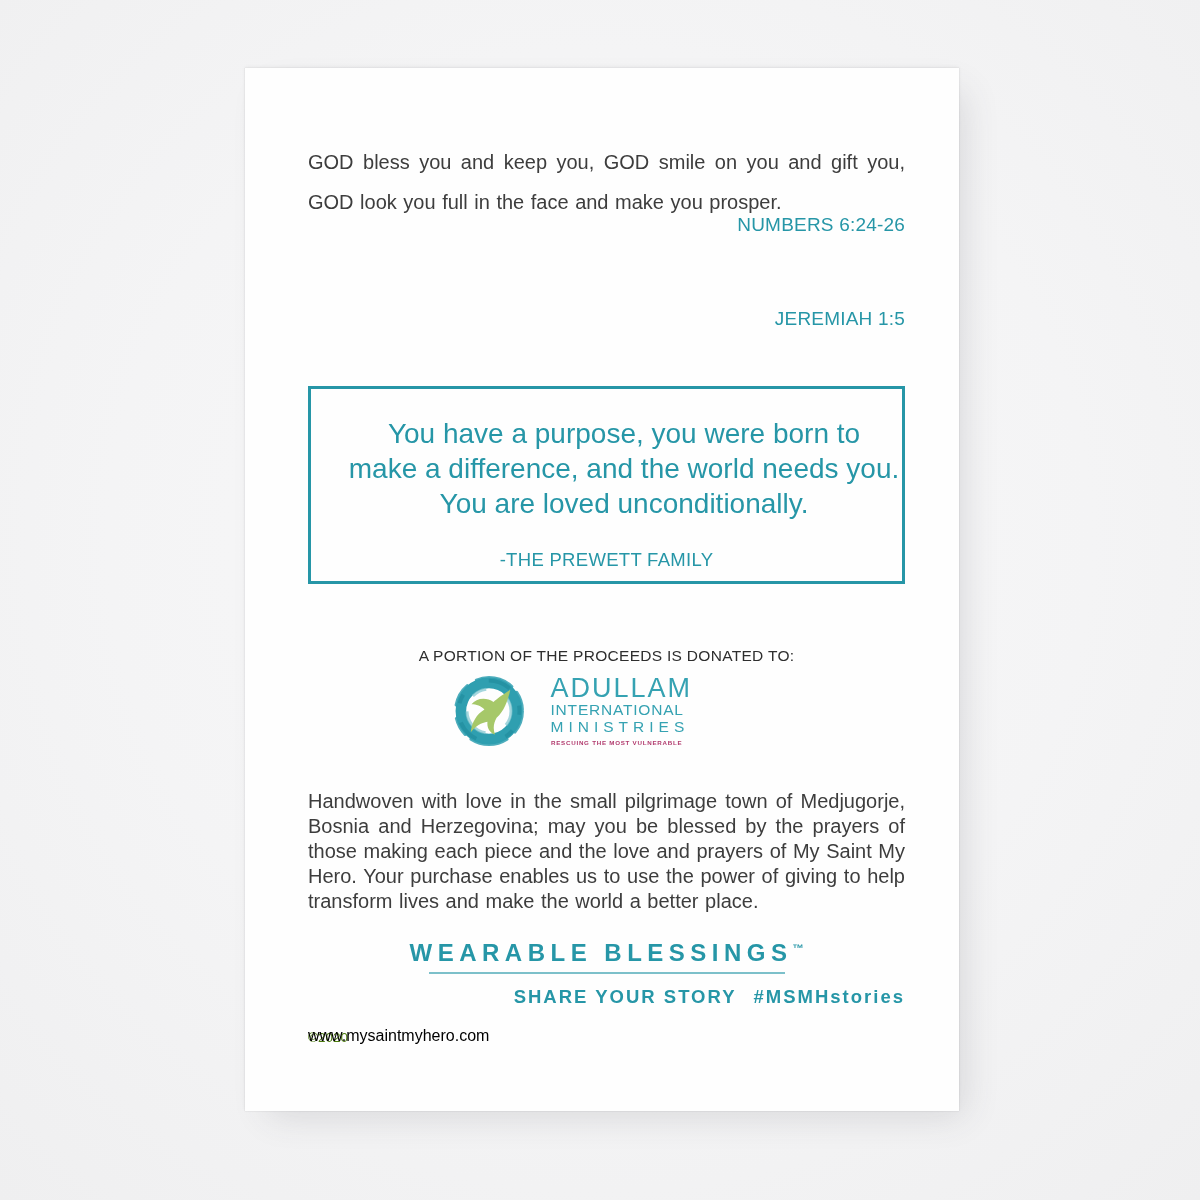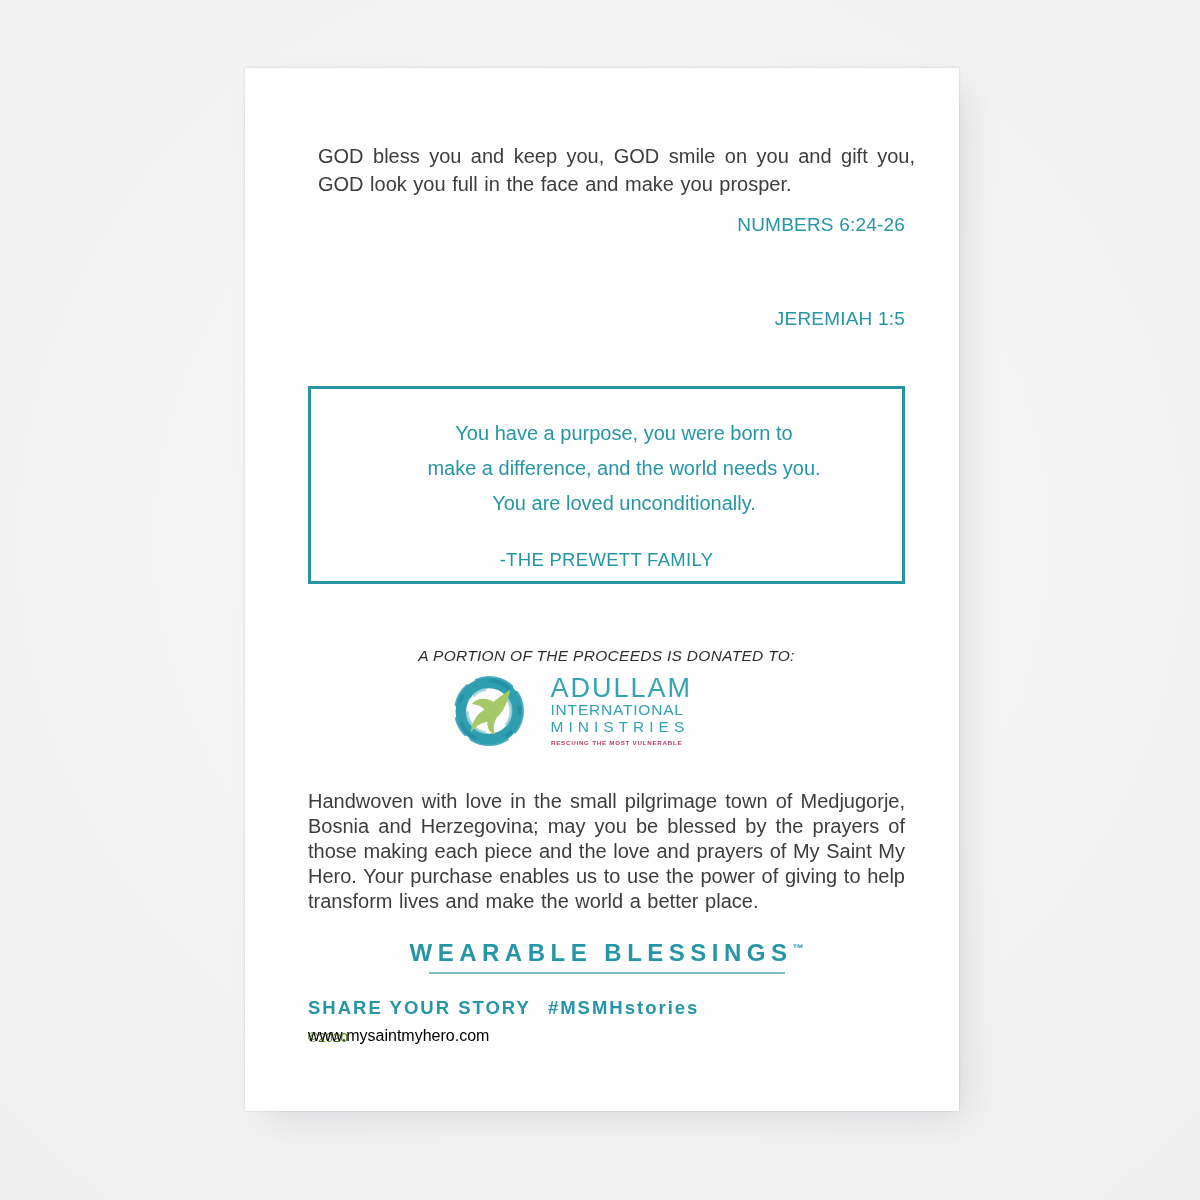--- a/index.html
+++ b/index.html
@@ -26,25 +26,24 @@
                 14px 14px 34px -10px rgba(70,70,78,0.16),
                 0 -1px 4px rgba(0,0,0,0.05);
   }
 
   
   .verse {
     position: absolute;
     left: 63px;
     width: 597px;
     font-size: 20px;
-    line-height: 28px;
+    line-height: 40px;
     color: #3d3d3d;
     text-align: justify;
     word-spacing: 1px;
-    margin-left: 10px;
   }
   .verse-1 { top: 74px; }
   .verse-2 { top: 182px; }
 
   .scripture-ref {
     position: absolute;
     left: 63px;
     width: 597px;
     text-align: right;
     font-size: 19px;
@@ -58,21 +57,21 @@
   .quote-box {
     position: absolute;
     left: 63px;
     top: 318px;
     width: 597px;
     height: 198px;
     border: 3px solid #2696a7;
     text-align: center;
   }
   .quote-line {
-    font-size: 20px;
+    font-size: 28px;
     line-height: 35px;
     color: #2696a7;
     padding-left: 35px;
   }
   .quote-lines { padding-top: 27px; }
   .quote-attribution {
     margin-top: 28px;
     font-size: 18.5px;
     letter-spacing: 0.3px;
     color: #2696a7;
@@ -81,21 +80,20 @@
   
   .donate-heading {
     position: absolute;
     left: 63px;
     top: 579px;
     width: 597px;
     text-align: center;
     font-size: 15.5px;
     letter-spacing: 0.3px;
     color: #2e2e2e;
-    font-style: italic;
   }
 
   .charity-logo {
     position: absolute;
     left: 63px;
     top: 602px;
     width: 597px;
     height: 82px;
     display: flex;
     justify-content: center;
@@ -158,27 +156,27 @@
     vertical-align: 9px;
     letter-spacing: 0;
   }
   .brand-underline {
     width: 356px;
     height: 2px;
     background: #7cc0ca;
     margin: 5px auto 0 auto;
   }
   .brand-subtitle {
-    margin-top: 23px;
+    margin-top: 12px;
     font-size: 18.5px;
     font-weight: bold;
     letter-spacing: 2px;
     color: #2696a7;
     display: flex;
-    justify-content: flex-start;
+    justify-content: flex-end;
     gap: 17px;
     white-space: nowrap;
   }
 
   
   .card-footer {
     position: absolute;
     left: 63px;
     top: 959px;
     width: 597px;

